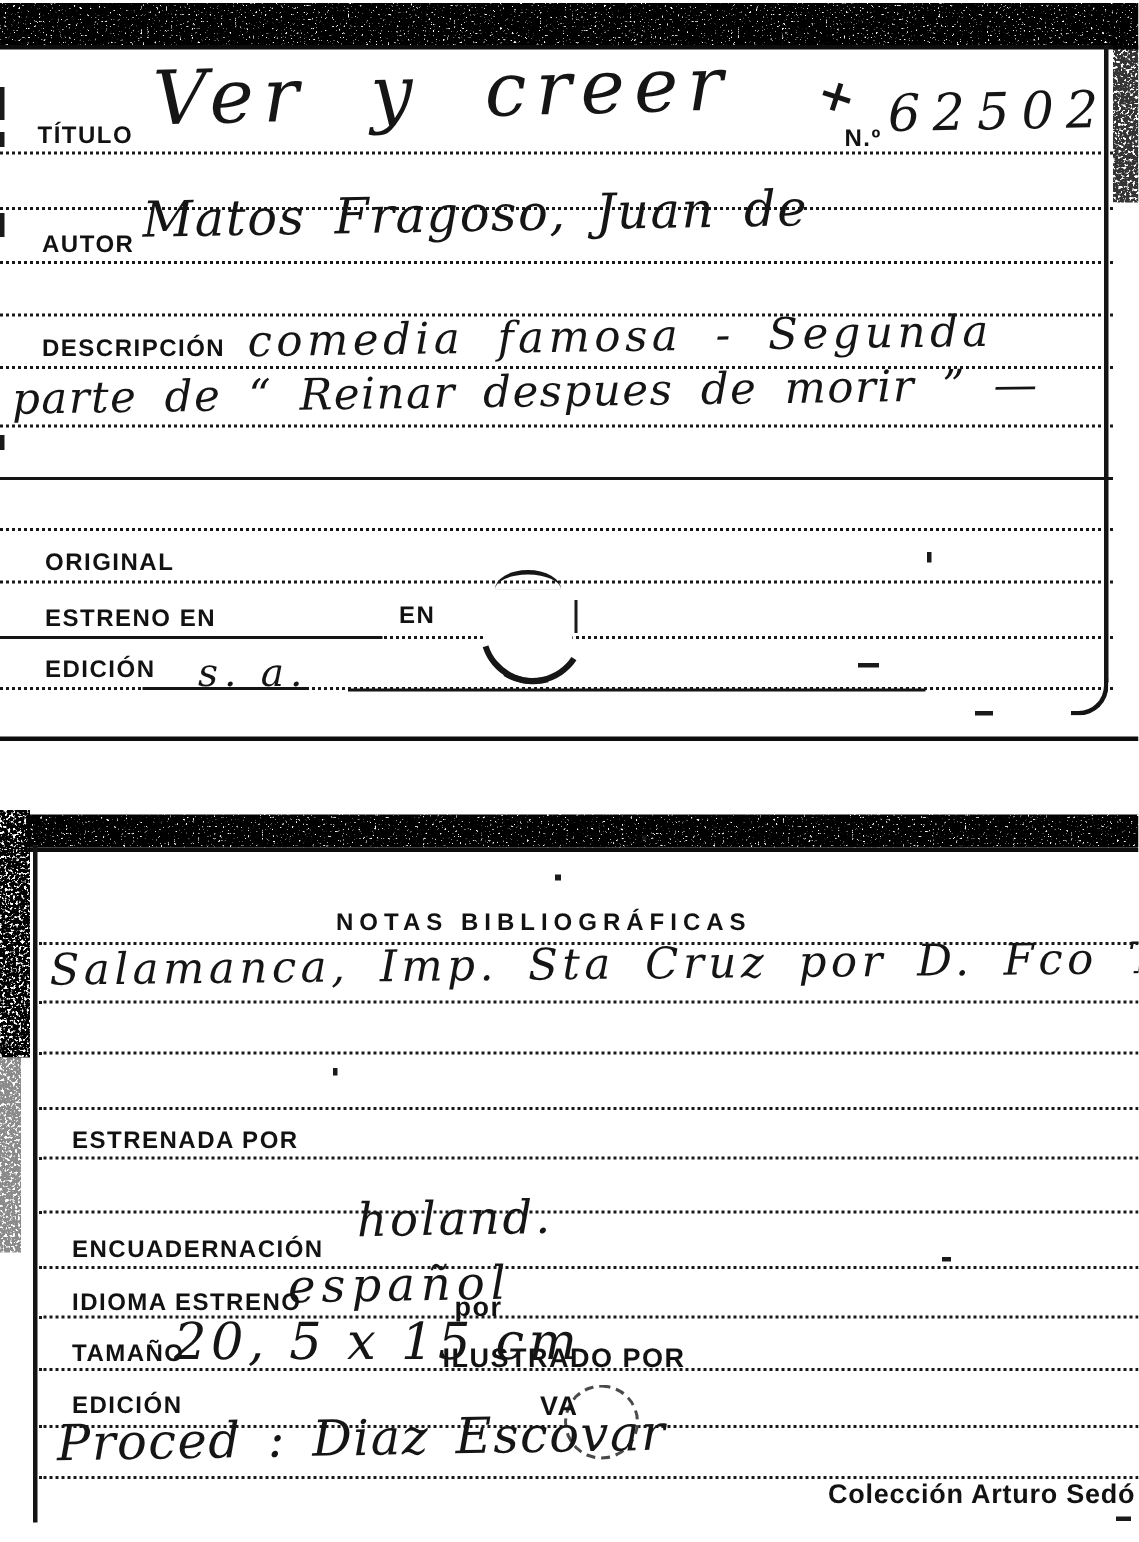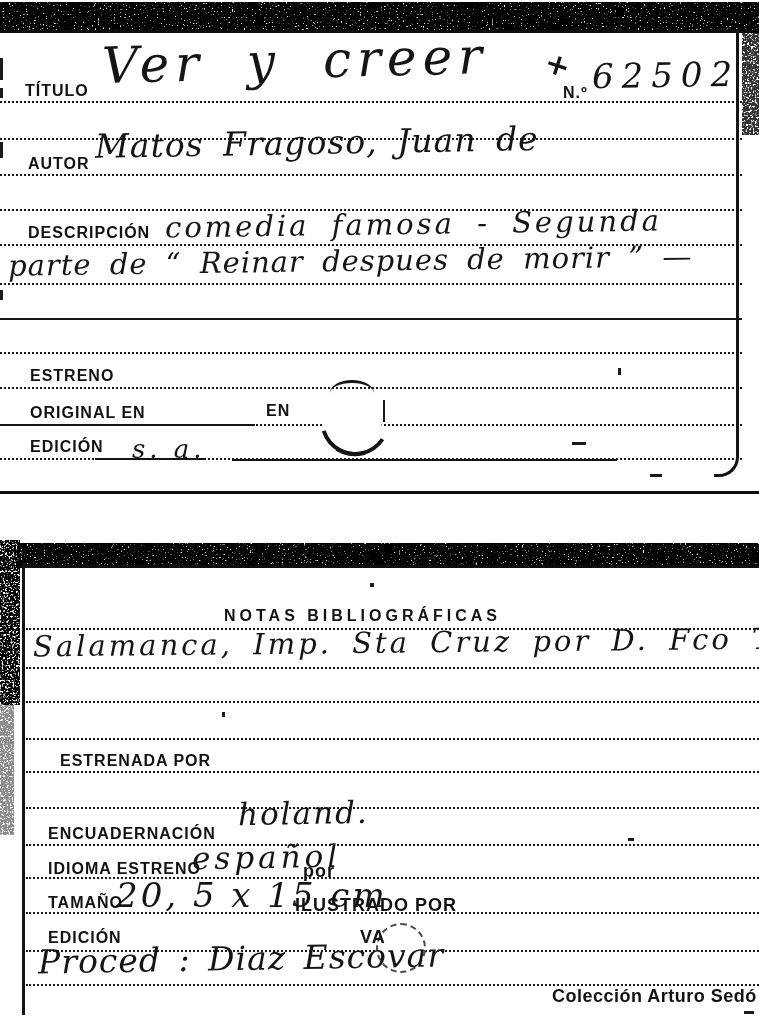--- a/index.html
+++ b/index.html
@@ -78,22 +78,22 @@
 
   <div class="mark" style="left:0;top:58px;width:3px;height:22px;"></div>
   <div class="mark" style="left:0;top:88px;width:3px;height:10px;"></div>
   <div class="mark" style="left:0;top:142px;width:3px;height:16px;"></div>
   <div class="mark" style="left:0;top:290px;width:3px;height:10px;"></div>
 
   <div class="label" style="left:25px;top:82px;">TÍTULO</div>
   <div class="label" style="left:563px;top:84px;">N.º</div>
   <div class="label" style="left:28px;top:155px;">AUTOR</div>
   <div class="label" style="left:28px;top:224px;">DESCRIPCIÓN</div>
-  <div class="label" style="left:30px;top:367px;">ESTRENO</div>
-  <div class="label" style="left:30px;top:404px;">ORIGINAL EN</div>
+  <div class="label" style="left:30px;top:367px;">ORIGINAL</div>
+  <div class="label" style="left:30px;top:404px;">ESTRENO EN</div>
   <div class="label" style="left:266px;top:402px;">EN</div>
   <div class="label" style="left:30px;top:438px;">EDICIÓN</div>
 
   <div class="hw" style="left:102px;top:36px;font-size:50px;letter-spacing:6px;word-spacing:20px;transform:rotate(-1.5deg);">Ver y creer</div>
   <div class="hw" style="left:545px;top:50px;font-size:30px;font-weight:bold;transform:rotate(18deg);">+</div>
   <div class="hw" style="left:592px;top:58px;font-size:34px;letter-spacing:8px;transform:rotate(-1deg);">62502</div>
   <div class="hw" style="left:95px;top:126px;font-size:33px;letter-spacing:1px;word-spacing:8px;transform:rotate(-1deg);">Matos Fragoso, Juan de</div>
   <div class="hw" style="left:165px;top:210px;font-size:29px;letter-spacing:3px;word-spacing:10px;transform:rotate(-0.8deg);">comedia famosa  -  Segunda</div>
   <div class="hw" style="left:8px;top:247px;font-size:29px;letter-spacing:1px;word-spacing:8px;transform:rotate(-0.8deg);">parte de “ Reinar despues de morir ” —</div>
   <div class="hw" style="left:132px;top:436px;font-size:26px;letter-spacing:4px;">s. a.</div>
@@ -136,21 +136,21 @@
   <div class="rule-dot" style="left:26px;top:243px;width:733px;"></div>
   <div class="rule-dot" style="left:26px;top:276px;width:733px;"></div>
   <div class="rule-dot" style="left:26px;top:312px;width:733px;"></div>
   <div class="rule-dot" style="left:26px;top:349px;width:733px;"></div>
   <div class="rule-dot" style="left:26px;top:382px;width:733px;"></div>
   <div class="rule-dot" style="left:26px;top:417px;width:733px;"></div>
   <div class="rule-dot" style="left:26px;top:455px;width:733px;"></div>
   <div class="rule-dot" style="left:26px;top:489px;width:733px;"></div>
 
   <div class="label" style="left:224px;top:112px;letter-spacing:4px;">NOTAS BIBLIOGRÁFICAS</div>
-  <div class="label" style="left:60px;top:257px;text-align:center;">ESTRENADA POR</div>
+  <div class="label" style="left:48px;top:257px;text-align:center;">ESTRENADA POR</div>
   <div class="label" style="left:48px;top:330px;">ENCUADERNACIÓN</div>
   <div class="label" style="left:48px;top:365px;">IDIOMA ESTRENO</div>
   <div class="label small" style="left:303px;top:366px;text-transform:none;">por</div>
   <div class="label" style="left:48px;top:399px;">TAMAÑO</div>
   <div class="label small" style="left:295px;top:400px;">ILUSTRADO POR</div>
   <div class="label" style="left:48px;top:434px;">EDICIÓN</div>
 
   <div class="hw" style="left:33px;top:133px;font-size:29px;letter-spacing:3px;word-spacing:8px;transform:rotate(-0.6deg);">Salamanca, Imp. Sta Cruz por D. Fco Toxar -</div>
   <div class="hw" style="left:238px;top:303px;font-size:31px;letter-spacing:2px;transform:rotate(-1deg);">holand.</div>
   <div class="hw" style="left:192px;top:347px;font-size:31px;letter-spacing:4px;transform:rotate(-1deg);">español</div>

